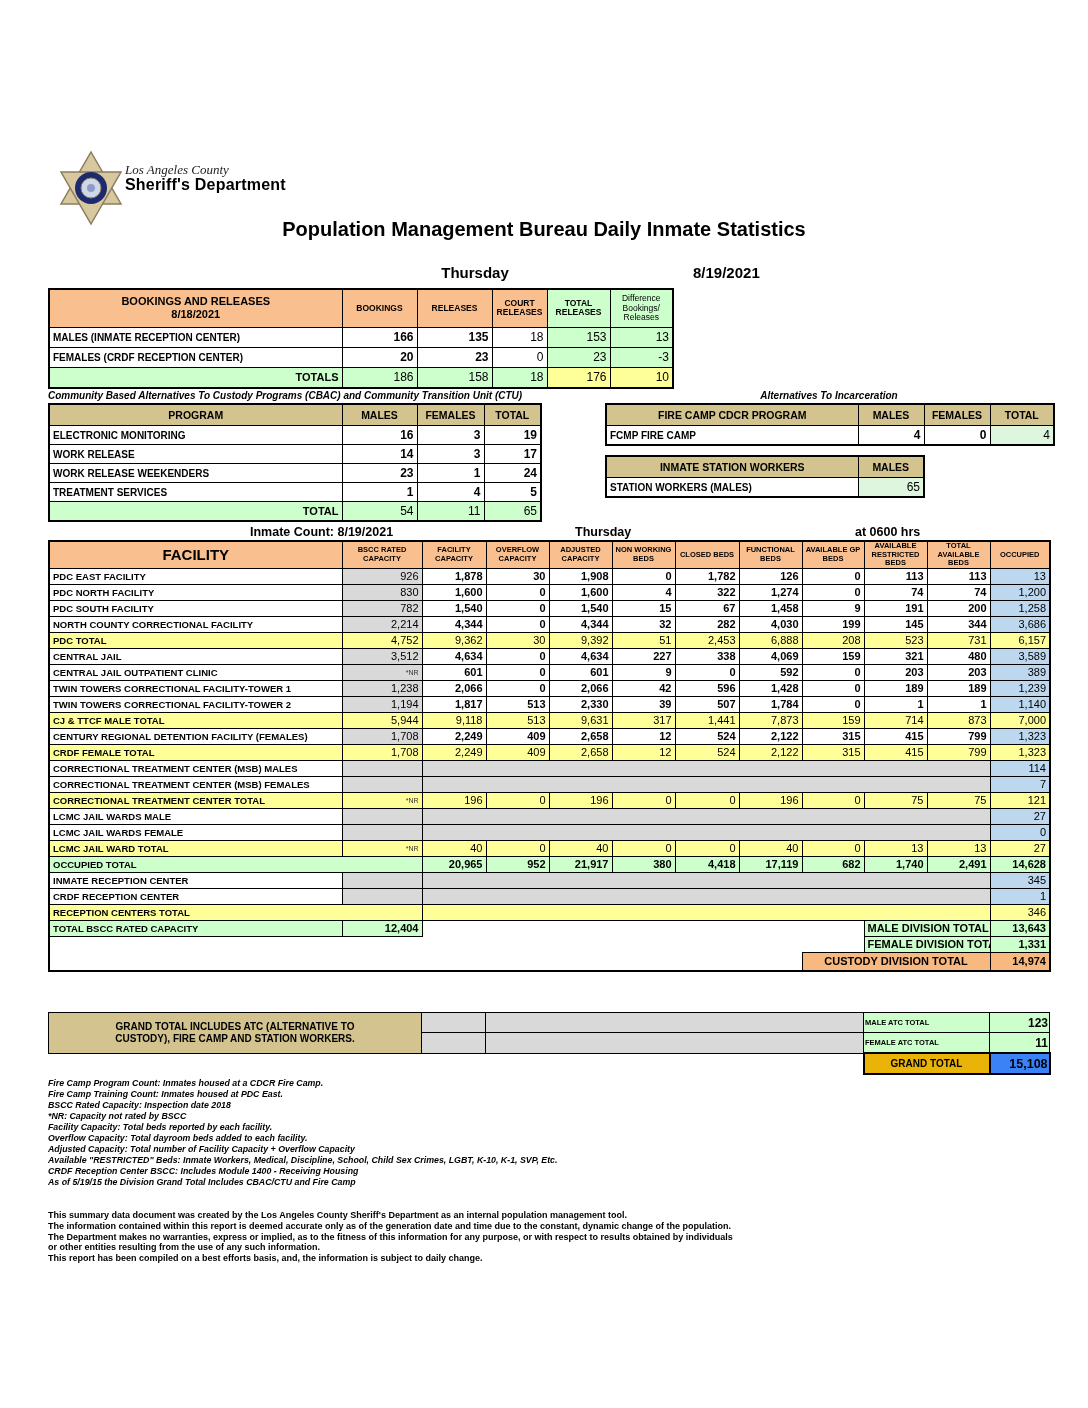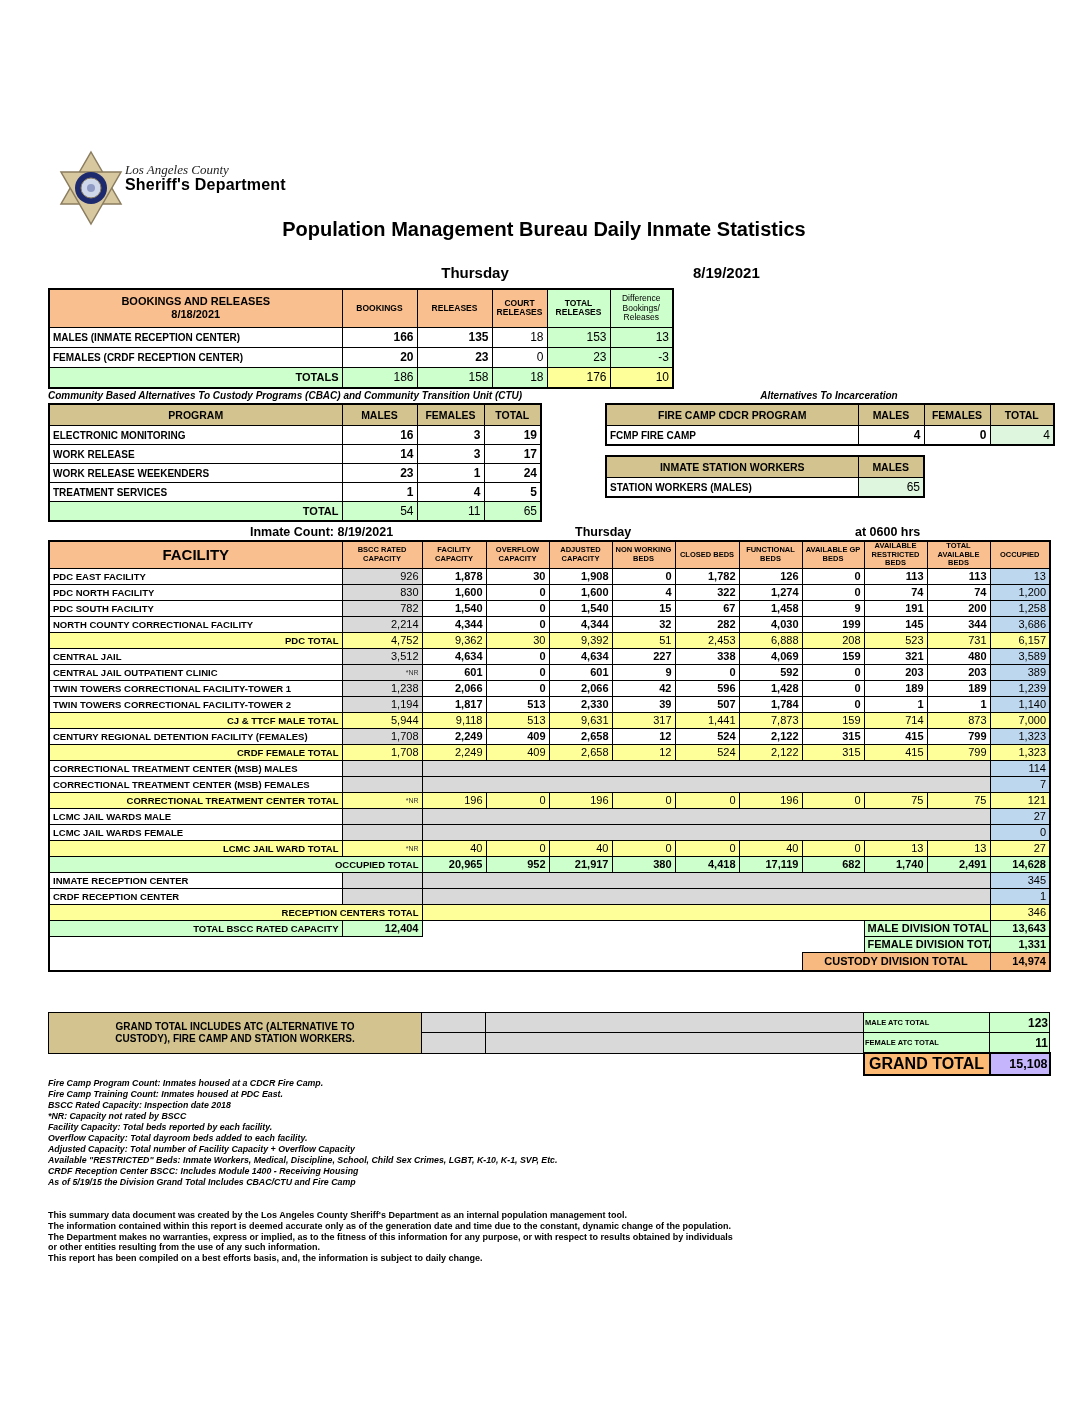--- a/index.html
+++ b/index.html
@@ -37,32 +37,32 @@
   
   .sec-title{font-size:10px;font-weight:bold;font-style:italic;}
   .small-tbl th{font-size:10.5px;font-weight:bold;text-align:center;height:20px;}
   .small-tbl td{height:18px;}
   
   .fac thead tr{height:26px;}
   .fac th{font-size:7.5px;font-weight:bold;text-align:center;white-space:normal;line-height:8.5px;padding:0 1px;}
   .fac th.fac-name{font-size:15px;}
   .fac td{height:15px;font-size:11px;}
   .fac td.flab{font-size:9.5px;font-weight:bold;text-align:left;white-space:nowrap;}
-  .fac td.frlab{font-size:9.5px;font-weight:bold;text-align:right;}
+  .fac td.frlab{font-size:9.5px;font-weight:bold;text-align:left;}
   .fac td.fnum{text-align:right;}
   .fac td.nr{font-size:7px;text-align:right;color:#333;}
   .rt-lab{font-size:7.5px;font-weight:bold;text-align:left;}
   .rt-val{font-size:12px;text-align:right;font-weight:600;}
   .cust-lab{font-size:13px;font-weight:bold;text-align:center;background:#f7b97f;}
   .cust-val{font-size:13px;font-weight:bold;text-align:right;background:#f7b97f;}
   
   .gt td{height:17px;}
   .gt .gt-note{font-size:10px;font-weight:bold;text-align:center;line-height:12px;white-space:normal;}
-  .gt-label{font-size:16px;font-weight:bold;text-align:center;background:#fdba74;}
-  .gt-value{font-size:12.5px;font-weight:bold;text-align:right;background:#c4b5fd;}
+  .gt-label{font-size:10px;font-weight:bold;text-align:center;background:#eab308;}
+  .gt-value{font-size:12.5px;font-weight:bold;text-align:right;background:#3b82f6;}
   
   .footnotes div{font-size:8.8px;font-weight:bold;font-style:italic;line-height:11px;}
   .disclaimer div{font-size:9px;font-weight:bold;line-height:10.8px;}
 </style>
 </head>
 <body>
 
 <div class="page">
 
   <div class="abs" style="left:55px;top:150px;">

